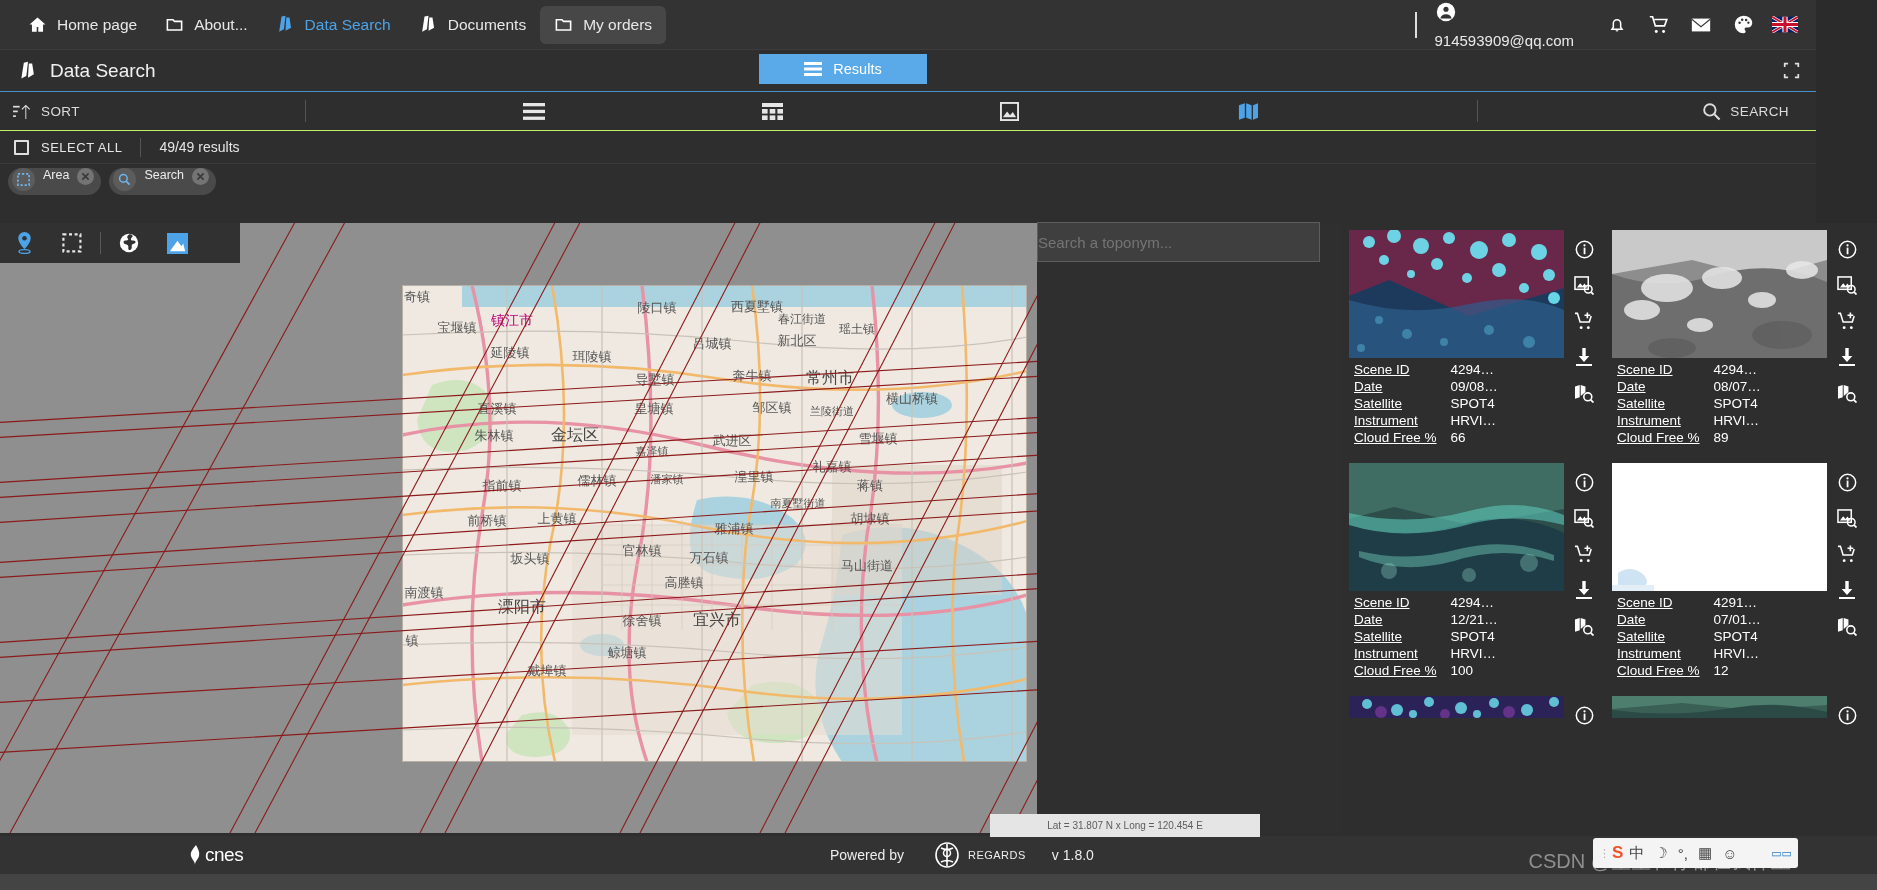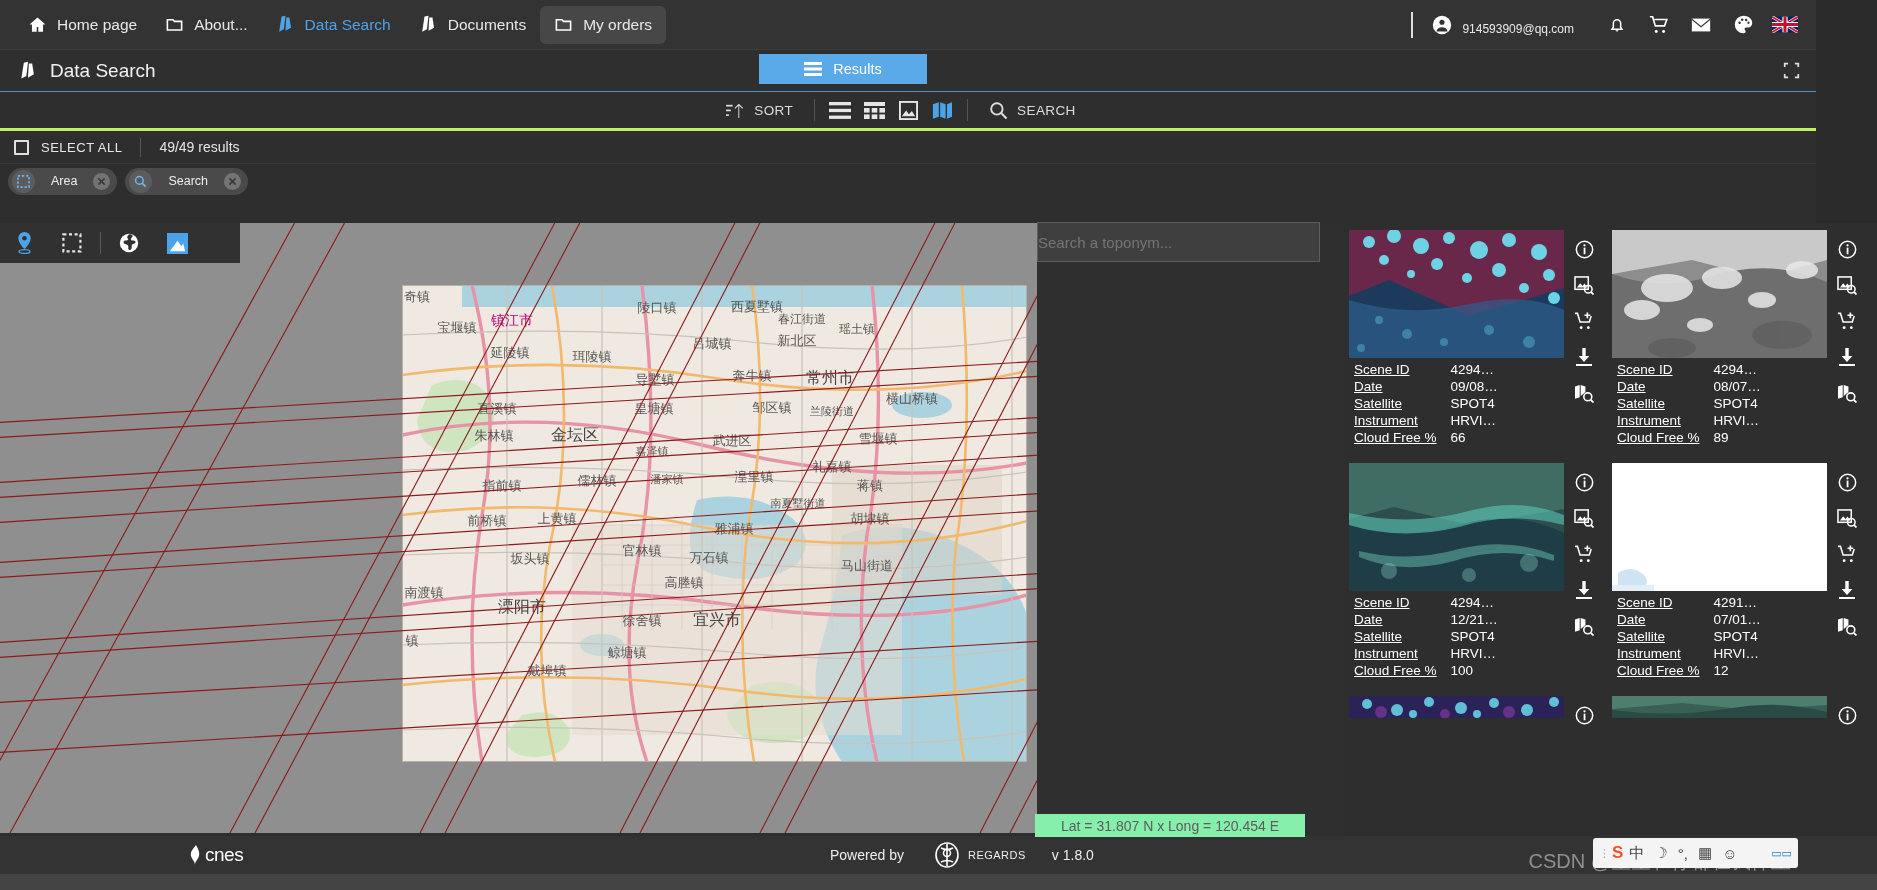--- a/index.html
+++ b/index.html
@@ -23,21 +23,21 @@
     height: 38px; padding: 0 14px; border-radius: 2px;
     color: #e8e8e8; font-size: 15.5px; white-space: nowrap;
     cursor: pointer;
   }
   .navitem.active-bg { background: #474747; border-radius: 6px; }
   .navitem.blue { color: #4da3e8; }
   .navicon { width: 19px; height: 19px; display: block; flex: none; }
   .nav-spacer { flex: 1; }
   .navright { display: flex; align-items: center; gap: 0px; padding-right: 10px; }
   .vbar { width: 2px; height: 26px; background: #ddd; margin-right: 18px; }
-  .user { display: flex; align-items: flex-end; gap: 9px; color: #eaeaea; font-size: 12px; margin-right: 22px; }
+  .user { display: flex; align-items: flex-start; gap: 9px; color: #eaeaea; font-size: 15px; margin-right: 22px; flex-direction: column; }
   .icbtn { width: 42px; height: 40px; display: flex; align-items: center; justify-content: center; cursor: pointer; }
   .flag { width: 26px; height: 17px; display: block; }
 
   
   .titlebar {
     height: 42px; background: #2f2f2f;
     display: flex; align-items: center;
     border-bottom: 1px solid #4a8fc7;
     position: relative;
   }
@@ -47,41 +47,41 @@
     position: absolute; left: 759px; top: 4px;
     width: 168px; height: 30px; background: #5aa9e8;
     display: flex; align-items: center; justify-content: center; gap: 11px;
     color: #ffffff; font-size: 14.5px; cursor: pointer;
   }
   .fs-icon { position: absolute; right: 16px; top: 12px; cursor: pointer; }
 
   
   .toolbar {
     height: 39px; background: #2e2e2e;
-    display: flex; align-items: center; justify-content: center;
-    padding-right: 14px; border-bottom: 3px solid #bef264;
+    display: flex; align-items: center; justify-content: space-between;
+    padding-right: 14px; border-bottom: 1px solid #bef264;
   }
   .tb-item { display: flex; align-items: center; gap: 9px; color: #dcdcdc; font-size: 13.5px;
     padding: 0 13px; height: 32px; cursor: pointer; letter-spacing: .4px; }
   .tb-sep { width: 1px; height: 22px; background: #555; margin: 0 8px; }
   .tb-ic { width: 34px; height: 32px; display: flex; align-items: center; justify-content: center; cursor: pointer; }
 
   
   .selrow { height: 33px; background: #2e2e2e; display: flex; align-items: center;
     padding-left: 14px; border-bottom: 1px solid #3a3a3a; }
   .chk { width: 15px; height: 15px; border: 2px solid #e0e0e0; border-radius: 1px; cursor: pointer; }
   .selall { color: #e6e6e6; font-size: 13px; letter-spacing: .5px; margin-left: 12px; cursor: pointer; text-align: right; }
   .sep-v { width: 1px; height: 19px; background: #555; margin: 0 18px; }
   .rescount { color: #e6e6e6; font-size: 14px; }
 
   
   .chiprow { height: 34px; background: #2e2e2e; display: flex; align-items: center;
     padding-left: 8px; gap: 8px; }
-  .chip { display: flex; align-items: center; height: 27px; background: #4a4a4a;
-    border-radius: 14px; padding: 0 4px 0 4px; cursor: pointer; gap: 8px; }
+  .chip { display: flex; align-items: flex-start; height: 27px; background: #4a4a4a;
+    border-radius: 14px; padding: 0 4px 0 4px; cursor: pointer; }
   .chip .av { width: 23px; height: 23px; border-radius: 50%; background: #5c5c5c;
     display: flex; align-items: center; justify-content: center; }
   .chip .lbl { color: #ececec; font-size: 12.5px; padding: 0 8px; }
   .chip .x { width: 17px; height: 17px; border-radius: 50%; background: #747474;
     display: flex; align-items: center; justify-content: center; margin-right: 3px; }
 
   
   .mapwrap { position: absolute; left: 0; top: 223px; width: 1342px; height: 610px;
     background: #8f8f8f; overflow: hidden; }
   .maptools { position: absolute; left: 0; top: 0; width: 240px; height: 40px;
@@ -90,22 +90,22 @@
   .mt-sep { width: 1px; height: 22px; background: #5a5a5a; margin: 0 4px; }
 
   .toponym { position: absolute; left: 1037px; top: 222px; width: 283px; height: 40px;
     background: #3f3f3f; border: 1px solid #5d5d5d; z-index: 25; }
   .toponym input { width: 100%; height: 100%; background: transparent; border: none;
     outline: none; color: #d0d0d0; font-size: 15px; padding-left: 0;
     font-family: "Liberation Sans", sans-serif; }
 
   .maptile { position: absolute; left: 402px; top: 62px; width: 625px; height: 477px;
     z-index: 6; }
-  .coordbox { position: absolute; left: 1035px; top: 814px; width: 270px; height: 23px;
-    background: #86efac; color: #5d5d5d; font-size: 14px; display: flex; align-items: center;
+  .coordbox { position: absolute; left: 990px; top: 814px; width: 270px; height: 23px;
+    background: #e5e5e5; color: #5d5d5d; font-size: 10px; display: flex; align-items: center;
     justify-content: center; z-index: 40; }
 
   
   .results { position: absolute; left: 1342px; top: 223px; width: 535px; height: 613px;
     background: #2e2e2e; overflow: hidden; }
   .grid { display: flex; flex-wrap: wrap; gap: 0px; padding: 7px 0 0 7px; }
   .card { width: 255px; margin: 0 8px 17px 0; display: flex; }
   .card-body { width: 215px; }
   .thumb { width: 215px; height: 128px; background: #555; position: relative; overflow: hidden; }
   .meta { padding: 3px 0 0 5px; }

